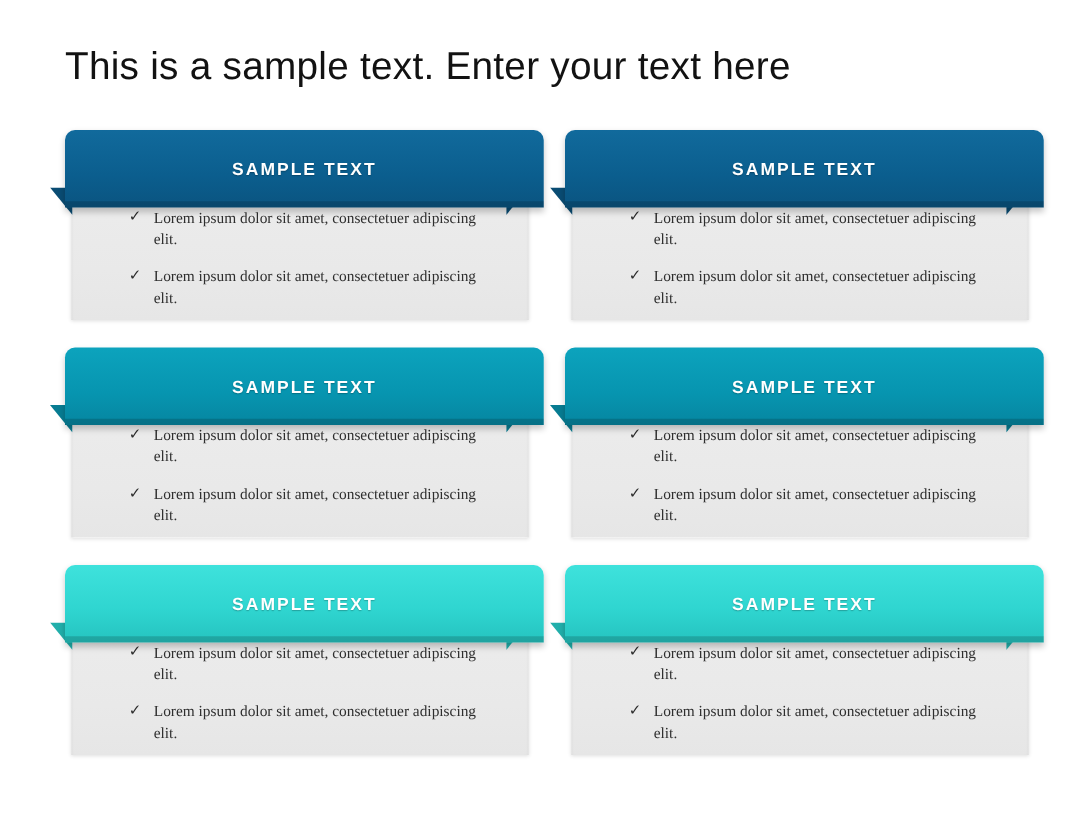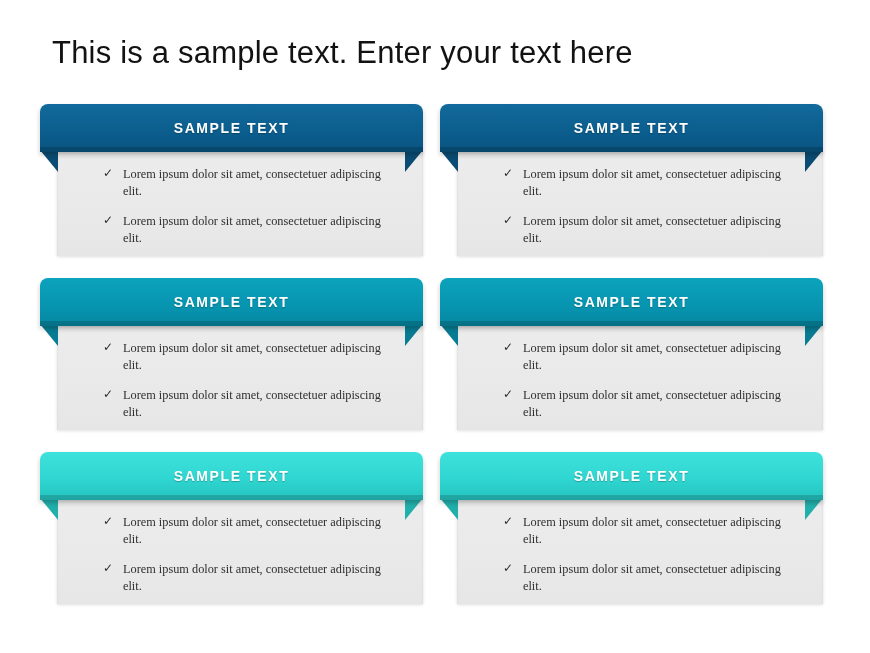--- a/index.html
+++ b/index.html
@@ -66,24 +66,24 @@
     height: 105px;
     background: linear-gradient(180deg, #ececec 0%, #e9e9e9 62%, #e6e6e6 100%);
     box-shadow: 0 1px 3px rgba(0,0,0,0.13), inset 0 2px 3px rgba(0,0,0,0.07);
     box-sizing: border-box;
     padding: 15px 14px 10px 46px;
   }
 
   
   .ribbon {
     position: absolute;
-    left: 0px;
+    left: 12px;
     top: 0px;
     width: 383px;
-    height: 48px;
+    height: 62px;
     border-radius: 8px 8px 0 0;
     display: flex;
     align-items: center;
     justify-content: center;
     z-index: 3;
     box-shadow: 0 3px 5px rgba(0,0,0,0.22);
   }
   .ribbon::after {
     
     content: "";

